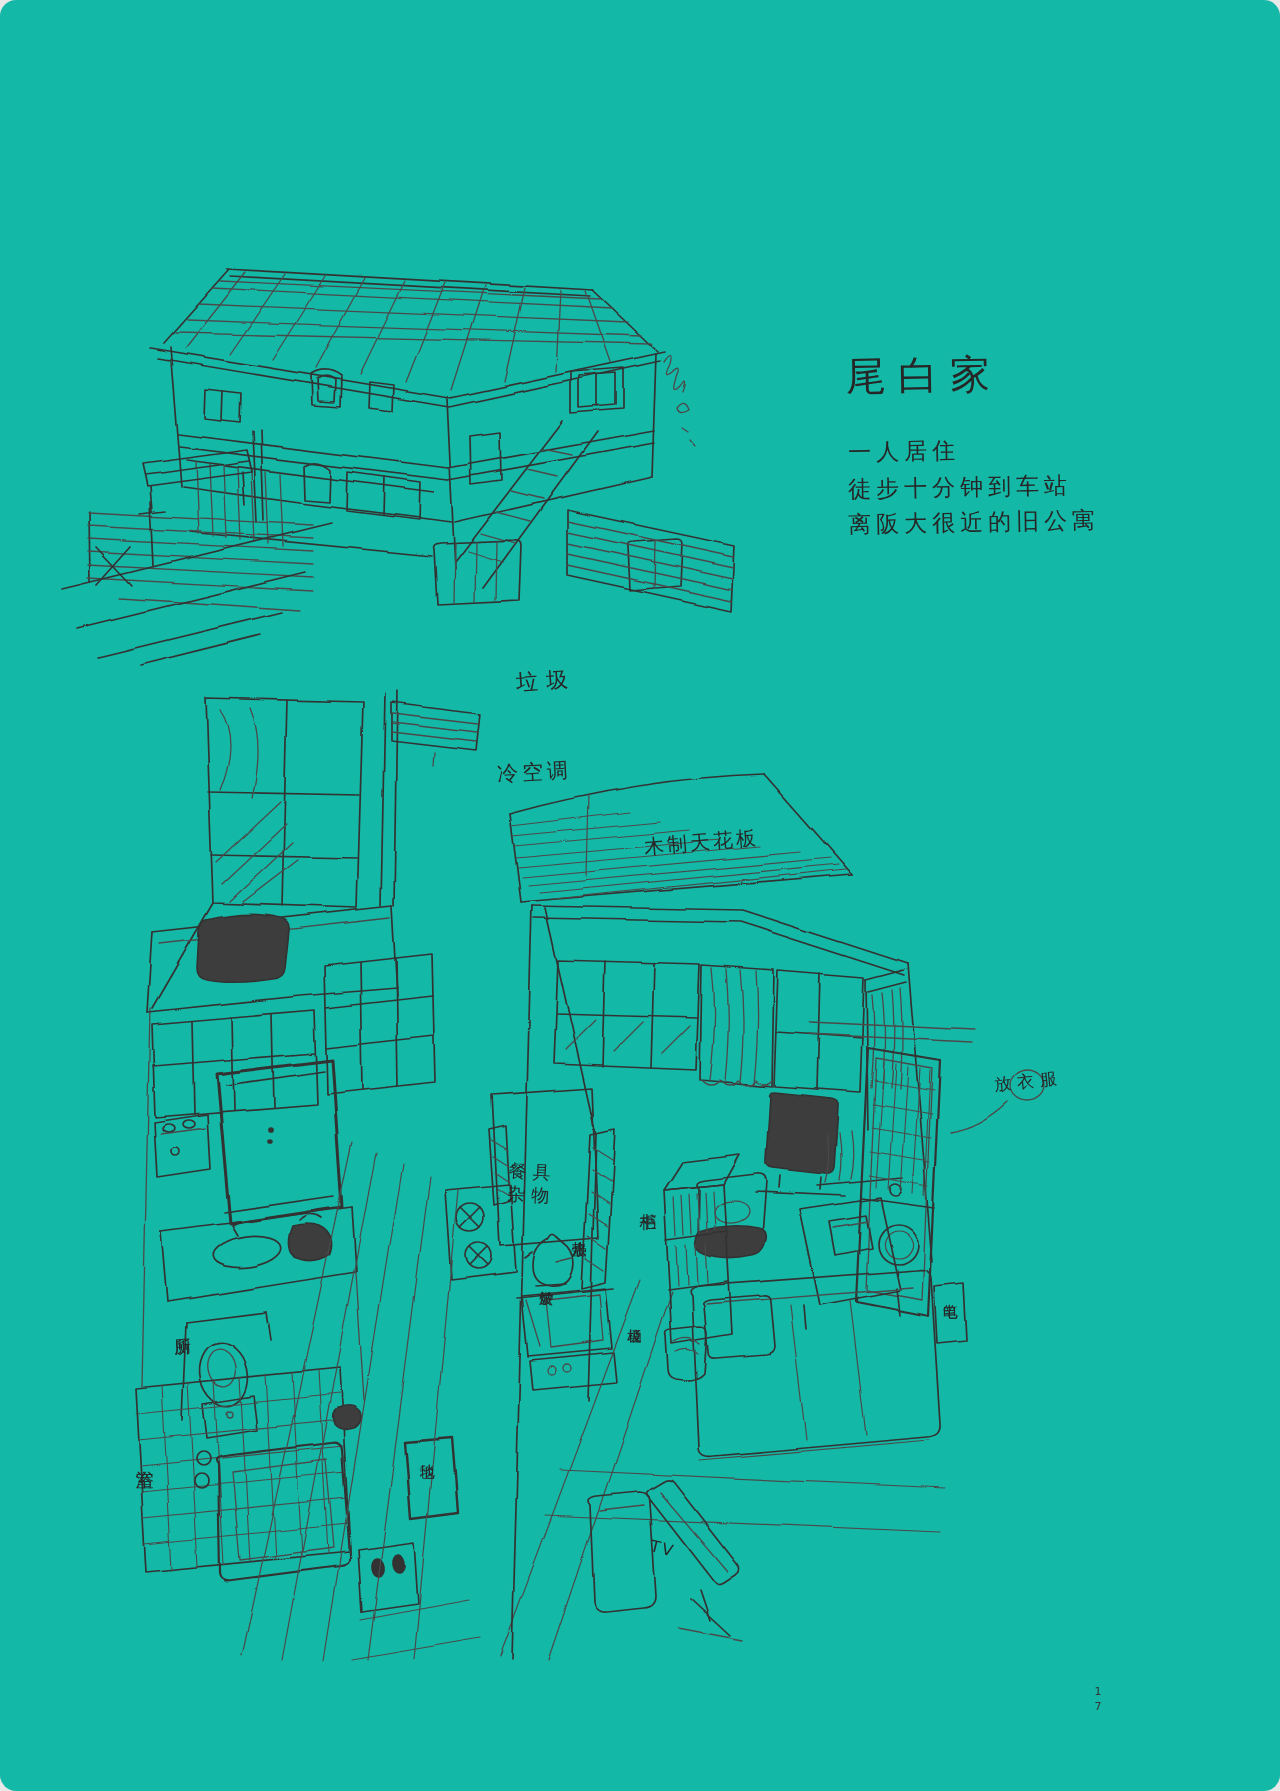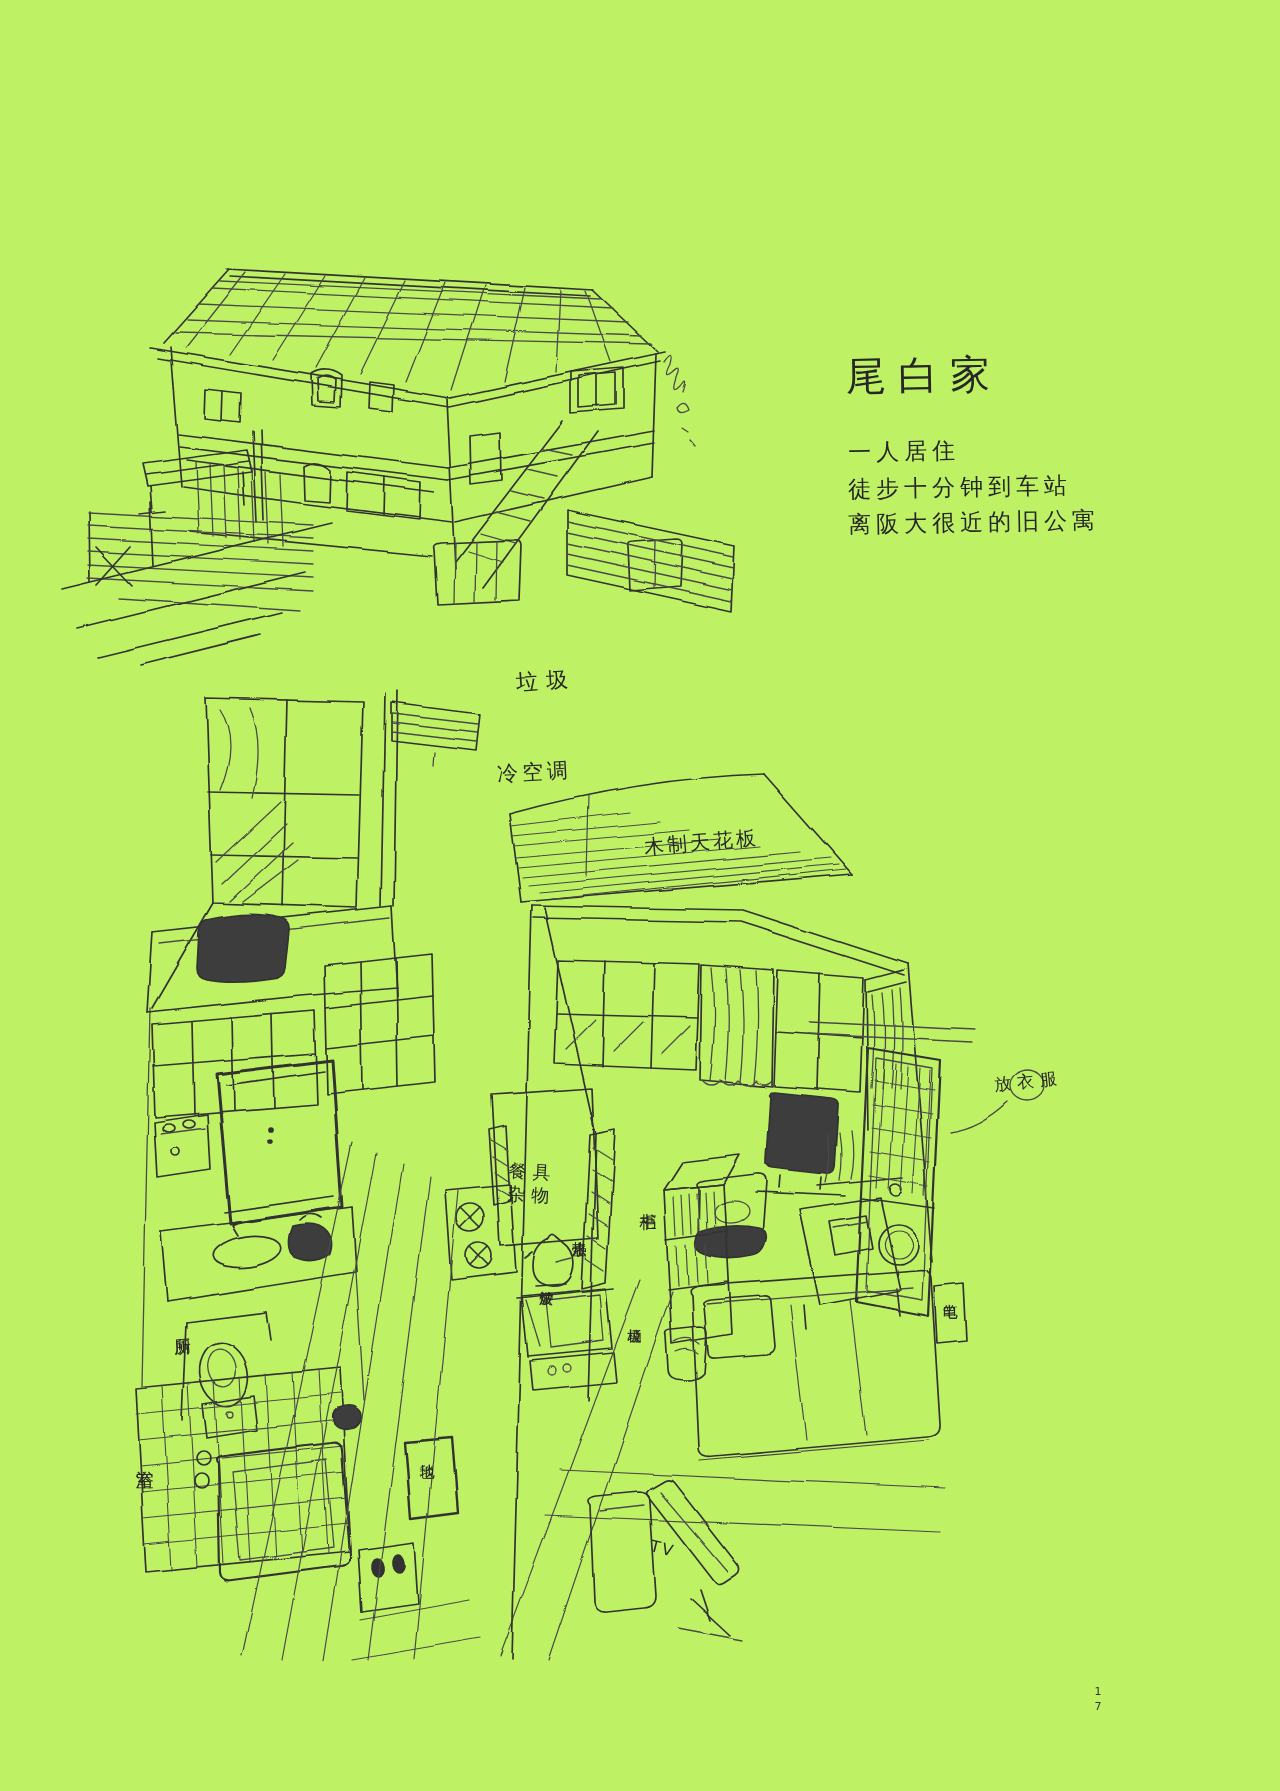--- a/index.html
+++ b/index.html
@@ -1,17 +1,17 @@
 <!DOCTYPE html>
 <html><head>
 <meta charset="utf-8">
 <style>
   html,body{margin:0;padding:0;background:#e8e8e8;}
-  .page{position:relative;width:1280px;height:1791px;margin:0 auto;background:#bef264;overflow:hidden;
-        font-family:"DejaVu Sans",sans-serif;color:#222;}
+  .page{position:relative;width:1280px;height:1791px;margin:0 auto;background:#14b8a6;overflow:hidden;
+        font-family:"DejaVu Sans",sans-serif;color:#222;border-radius:16px;}
   .sketch{position:absolute;left:0;top:0;width:1280px;height:1791px;}
   .lbl{position:absolute;color:#262626;white-space:nowrap;line-height:1.15;}
   .v{writing-mode:vertical-rl;text-orientation:upright;}
   .title{font-size:40px;letter-spacing:12px;font-weight:500;}
   .note{font-size:23px;letter-spacing:5px;}
   .pgnum{font-size:11px;line-height:15px;text-align:center;letter-spacing:0;color:#333;}
 </style>
 </head>
 <body>
 

